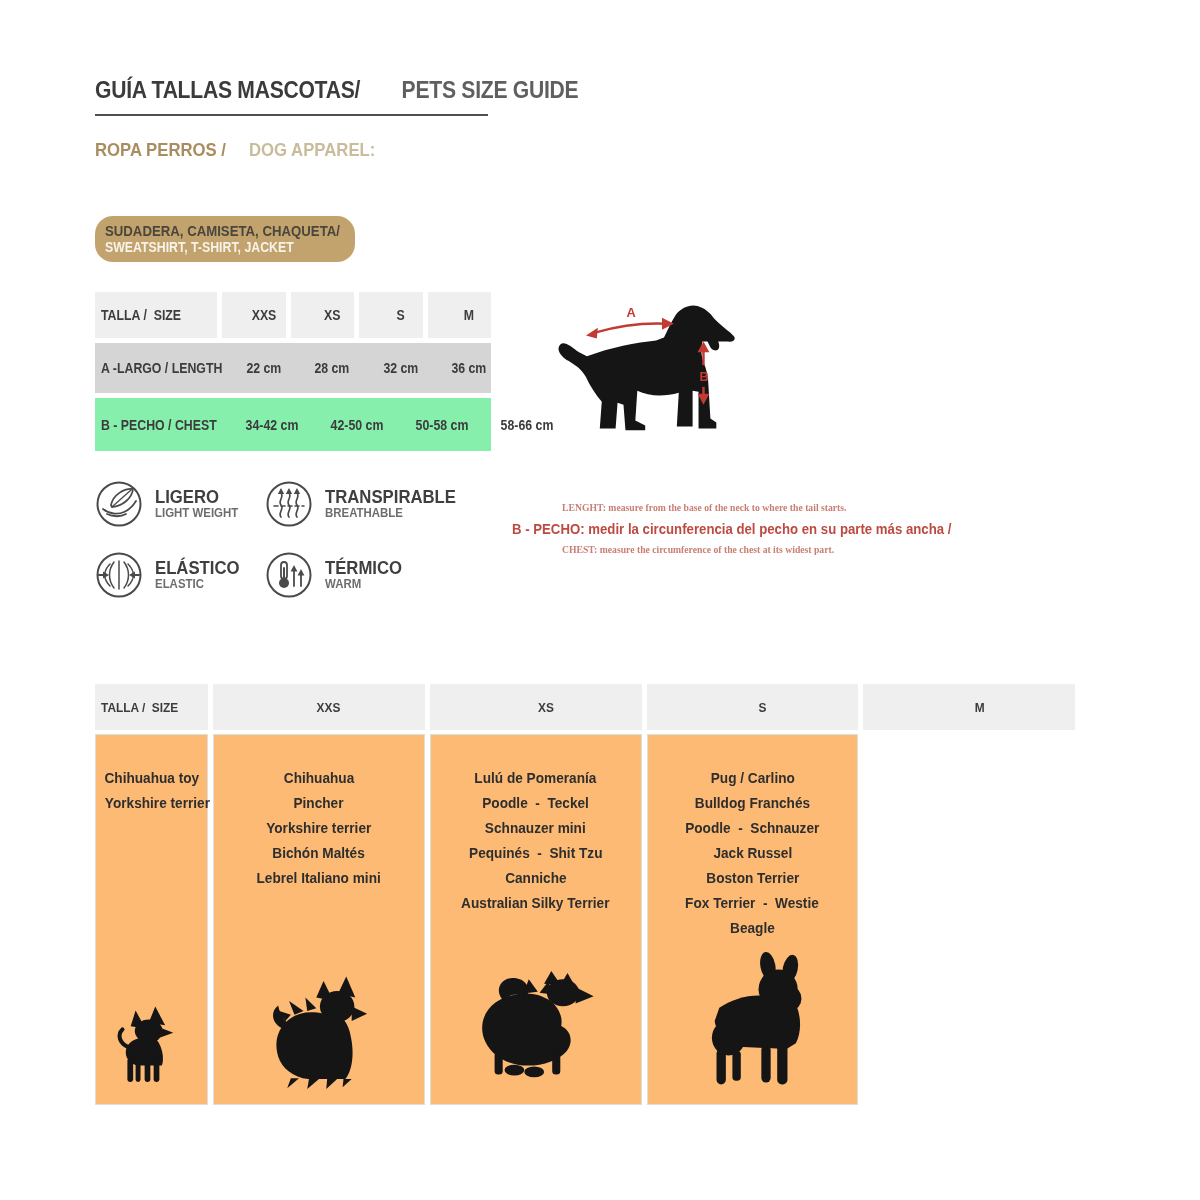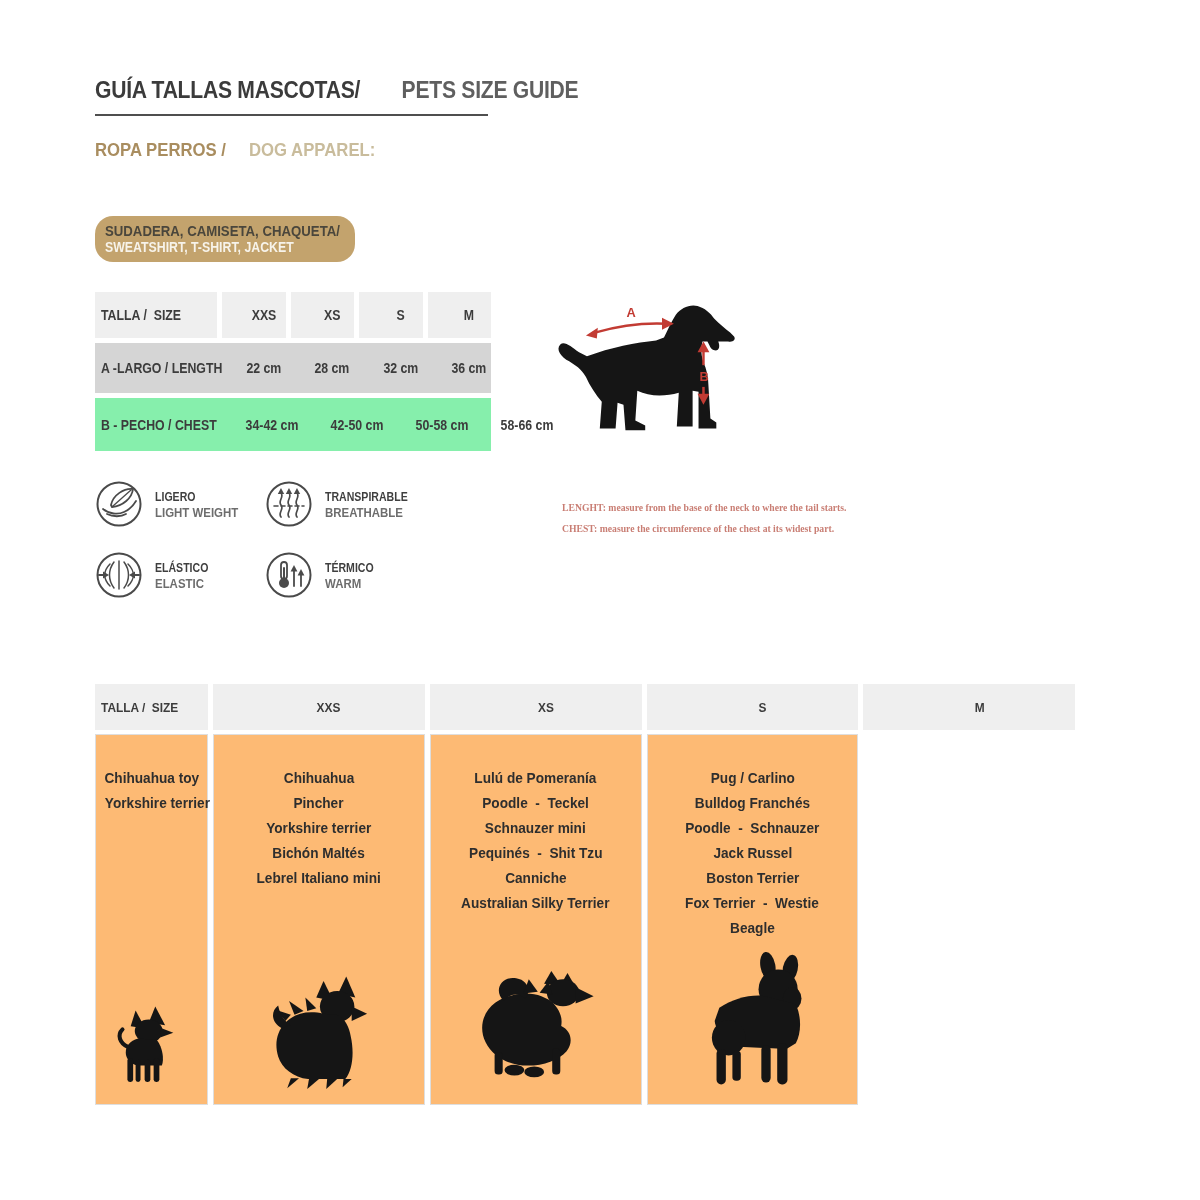--- a/index.html
+++ b/index.html
@@ -40,21 +40,21 @@
   .cell{display:flex;align-items:center;justify-content:center;font-weight:bold;font-size:14px;color:var(--ink);padding-left:20px;}
   .cell.lbl{justify-content:flex-start;padding-left:6px;}
 
   
   .diagram{position:absolute;left:552px;top:300px;}
 
   
   .features{position:absolute;left:95px;top:480px;display:grid;
             grid-template-columns:170px 230px;row-gap:23px;}
   .feature{display:flex;align-items:center;gap:12px;}
-  .f-es{font-size:12px;font-weight:bold;color:#3f3f3f;line-height:16px;}
+  .f-es{font-size:19px;font-weight:bold;color:#3f3f3f;line-height:16px;}
   .f-en{font-size:13px;font-weight:bold;color:var(--ink-soft);line-height:15px;}
   .icon-circle{flex:0 0 auto;}
 
   
   .notes{position:absolute;left:512px;top:497px;width:440px;}
   .note-es{font-size:15px;font-weight:bold;color:var(--note-red);line-height:21px;}
   .note-en{font-size:11px;font-weight:bold;color:var(--note-red-light);line-height:21px;margin-left:50px;font-family:Liberation Serif, serif;}
 
   
   .breed-table{position:absolute;left:95px;top:684px;width:980px;}
@@ -231,20 +231,21 @@
         <div class="f-en"><span class="cx cxl">WARM</span></div>
       </div>
     </div>
   </div>
 
   <div class="notes">
     <div class="note">
       <div class="note-en"><span class="cx cxl">LENGHT: measure from the base of the neck to where the tail starts.</span></div>
     </div>
     <div class="note">
+      <div class="note-es"><span class="cx cxl">B - PECHO: medir la circunferencia del pecho en su parte más ancha /</span></div>
       <div class="note-en"><span class="cx cxl">CHEST: measure the circumference of the chest at its widest part.</span></div>
     </div>
   </div>
 
   <div class="breed-table">
     <div class="bt-grid bt-head">
       <div class="cell lbl">
           <span class="cx cxl">TALLA /  SIZE</span>
         </div>
       <div class="cell">

